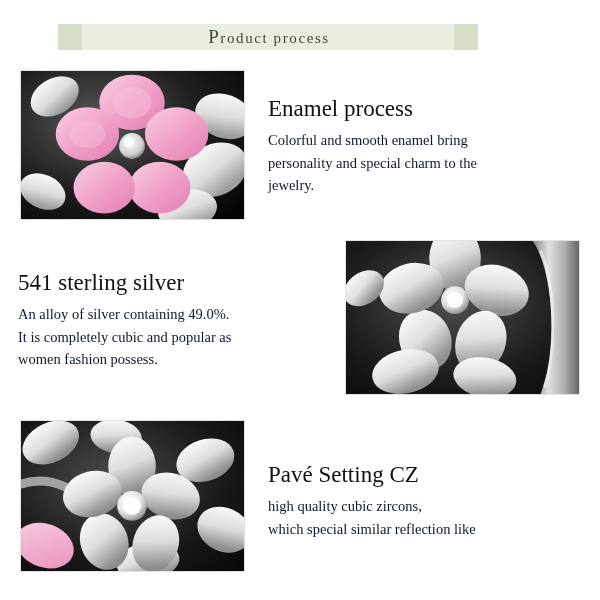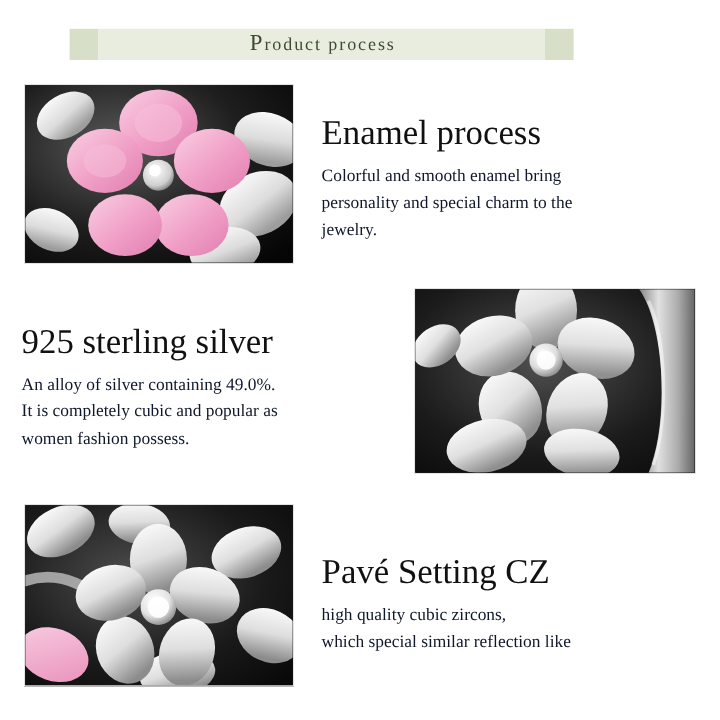--- a/index.html
+++ b/index.html
@@ -80,21 +80,21 @@
   .photo .inner {
     position: absolute;
     inset: 0;
     background:
       radial-gradient(circle at 30% 30%, #4a4a4a 0%, #1c1c1c 45%, #060606 100%);
   }
 
   .text-block { position: absolute; }
   .t-title {
     font-family: "Liberation Serif", serif;
-    font-size: 29px;
+    font-size: 23px;
     color: #111;
     margin: 0 0 8px 0;
     font-weight: normal;
     line-height: 1.1;
   }
   .t-body {
     font-family: "Liberation Serif", serif;
     font-size: 14.5px;
     line-height: 1.55;
     color: #0f172a;
@@ -179,21 +179,21 @@
 <div class="text-block" id="text1">
   <h2 class="t-title">Enamel process</h2>
   <p class="t-body">
     <span>Colorful and smooth enamel bring</span>
     <span>personality and special charm to the</span>
     <span>jewelry.</span>
   </p>
 </div>
 
 <div class="text-block" id="text2">
-  <h2 class="t-title">925 sterling silver</h2>
+  <h2 class="t-title">541 sterling silver</h2>
   <p class="t-body">
     <span>An alloy of silver containing 49.0%.</span>
     <span>It is completely cubic and popular as</span>
     <span>women fashion possess.</span>
   </p>
 </div>
 
 <div class="photo" id="photo2">
   <div class="inner"></div>
   <svg class="art" viewBox="0 0 235 155" preserveAspectRatio="xMidYMid slice">

